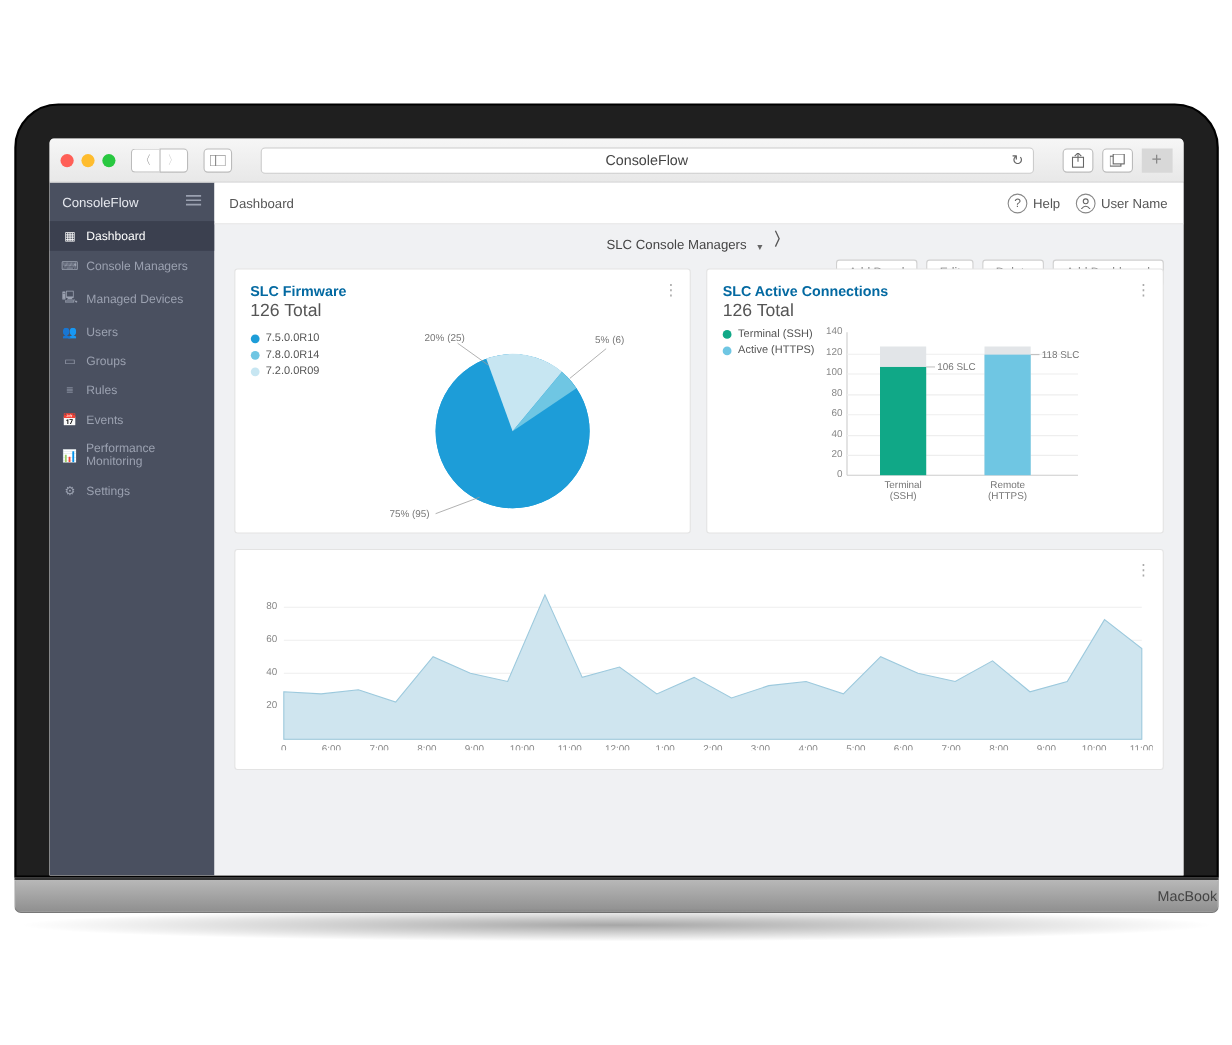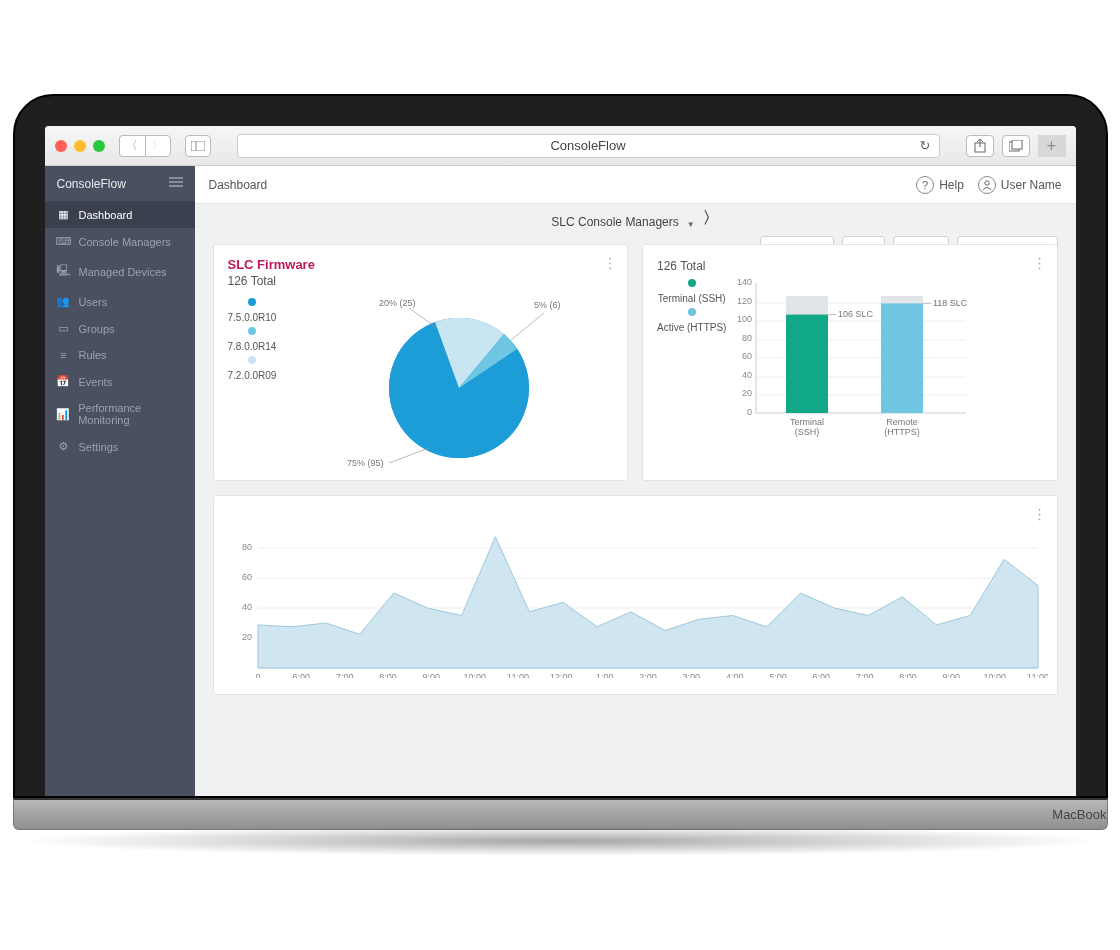--- a/index.html
+++ b/index.html
@@ -33,25 +33,25 @@
   .helpbtn{display:flex;align-items:center;gap:5px;color:#555;}
   .circleicon{width:18px;height:18px;border:1.5px solid #888;border-radius:50%;display:flex;align-items:center;justify-content:center;font-size:11px;color:#666;}
   .subbar { display:flex; align-items:center; justify-content:space-between; padding:14px 18px 8px;}
   .subbar .center{ position:absolute; left:50%; transform:translateX(-50%); display:flex; align-items:flex-end; gap:8px; font-size:12px; color:#444;}
   .subbar-wrap{position:relative; height:40px;}
   .subright{ display:flex; gap:8px; justify-content:flex-end; padding:10px 18px 0; position:absolute; right:0;}
   .btn { background:#fff; border:1px solid #d0d0d0; border-radius:3px; padding:5px 11px; font-size:11px; color:#555; cursor:pointer;}
   .panels { padding:0 18px 14px; display:grid; grid-template-columns: 1fr 1fr; gap:14px;}
   .panel { background:#fff; border:1px solid #e3e3e3; border-radius:3px; padding:12px 14px; position:relative;}
   .panel.full{ grid-column: 1 / -1;}
-  .panel h3{ font-size:13px; font-weight:600; color:#be185d;}
-  .panel .sub{ font-size:12px; color:#555; margin-top:2px;}
+  .panel h3{ font-size:13px; font-weight:600; color:#0369a1;}
+  .panel .sub{ font-size:16px; color:#555; margin-top:2px;}
   .kebab{ position:absolute; top:10px; right:10px; color:#aaa; font-size:14px; cursor:pointer;}
   .legend{ margin-top:10px; font-size:10px; color:#555;}
-  .legend div{ display:flex; align-items:center; gap:6px; margin-bottom:4px;flex-direction:column;}
+  .legend div{ display:flex; align-items:center; gap:6px; margin-bottom:4px;}
   .sw{ width:8px; height:8px; border-radius:50%;}
   .piewrap{ display:flex; gap:8px;}
   .piesvg{ flex:1; display:flex; justify-content:center;}
   .chartlabel{ font-size:9px; fill:#777;}
   .axis-text{font-size:9px; fill:#888;}
   .hinge { background:linear-gradient(#b8b8b8,#8f8f8f); height:32px; border-radius:0 0 6px 6px; display:flex; align-items:center; justify-content:flex-end; color:#444; font-size:13px; border:1px solid #777; border-top:2px solid #333;}
   .shadow { height:30px; background:radial-gradient(ellipse at center, rgba(0,0,0,0.35), rgba(0,0,0,0) 70%); margin-top:-4px;}
   .chev{font-size:16px;color:#555;font-weight:bold;}
   .dropdown-tri{font-size:8px;color:#666;}
 </style>
@@ -226,20 +226,21 @@
                     <text x="215" y="20" class="chartlabel">5% (6)</text>
                     <line x1="110" y1="160" x2="70" y2="175" stroke="#999" stroke-width="0.7"></line>
                     <text x="28" y="178" class="chartlabel">75% (95)</text>
                   </svg>
                 </div>
               </div>
             </div>
 
             <div class="panel">
               <div class="kebab">⋮</div>
+              <h3>SLC Active Connections</h3>
               <div class="sub">126 Total</div>
               <div style="display:flex; gap:0;">
                 <div class="legend" id="legend-conn" style="margin-top:6px;">
                     <div>
                       <span class="sw" style="background:#10a887"></span>
                       <span>Terminal (SSH)</span>
                     </div>
                     <div>
                       <span class="sw" style="background:#6fc6e3"></span>
                       <span>Active (HTTPS)</span>

